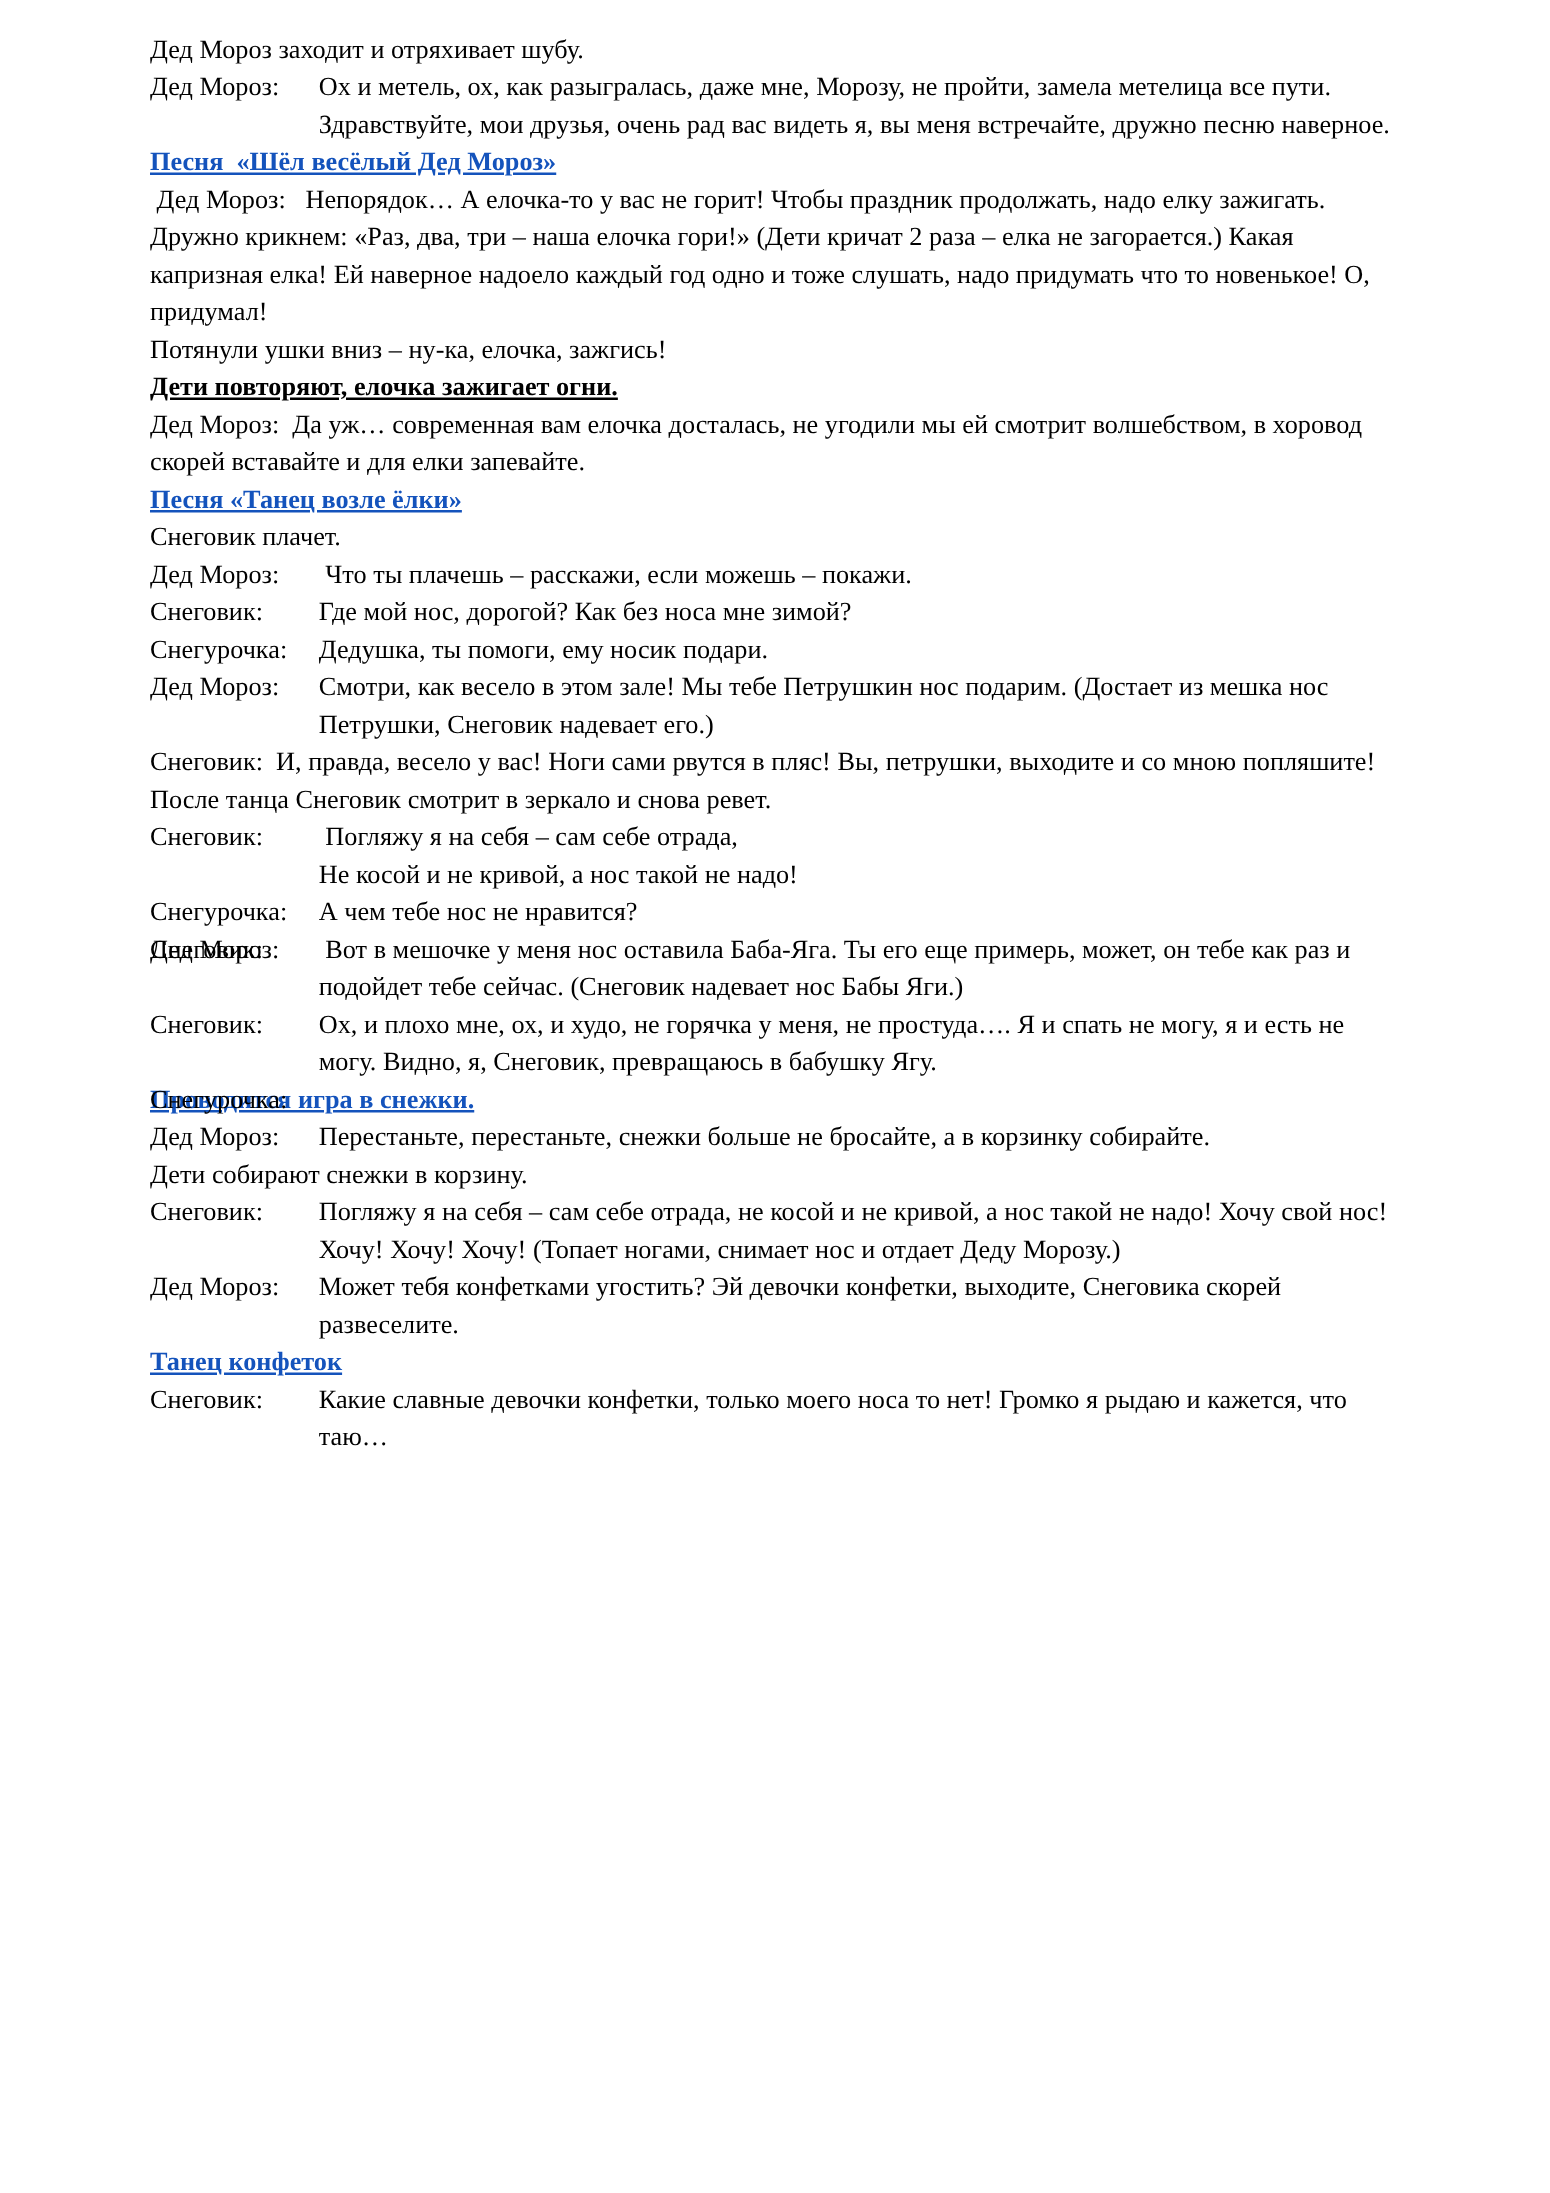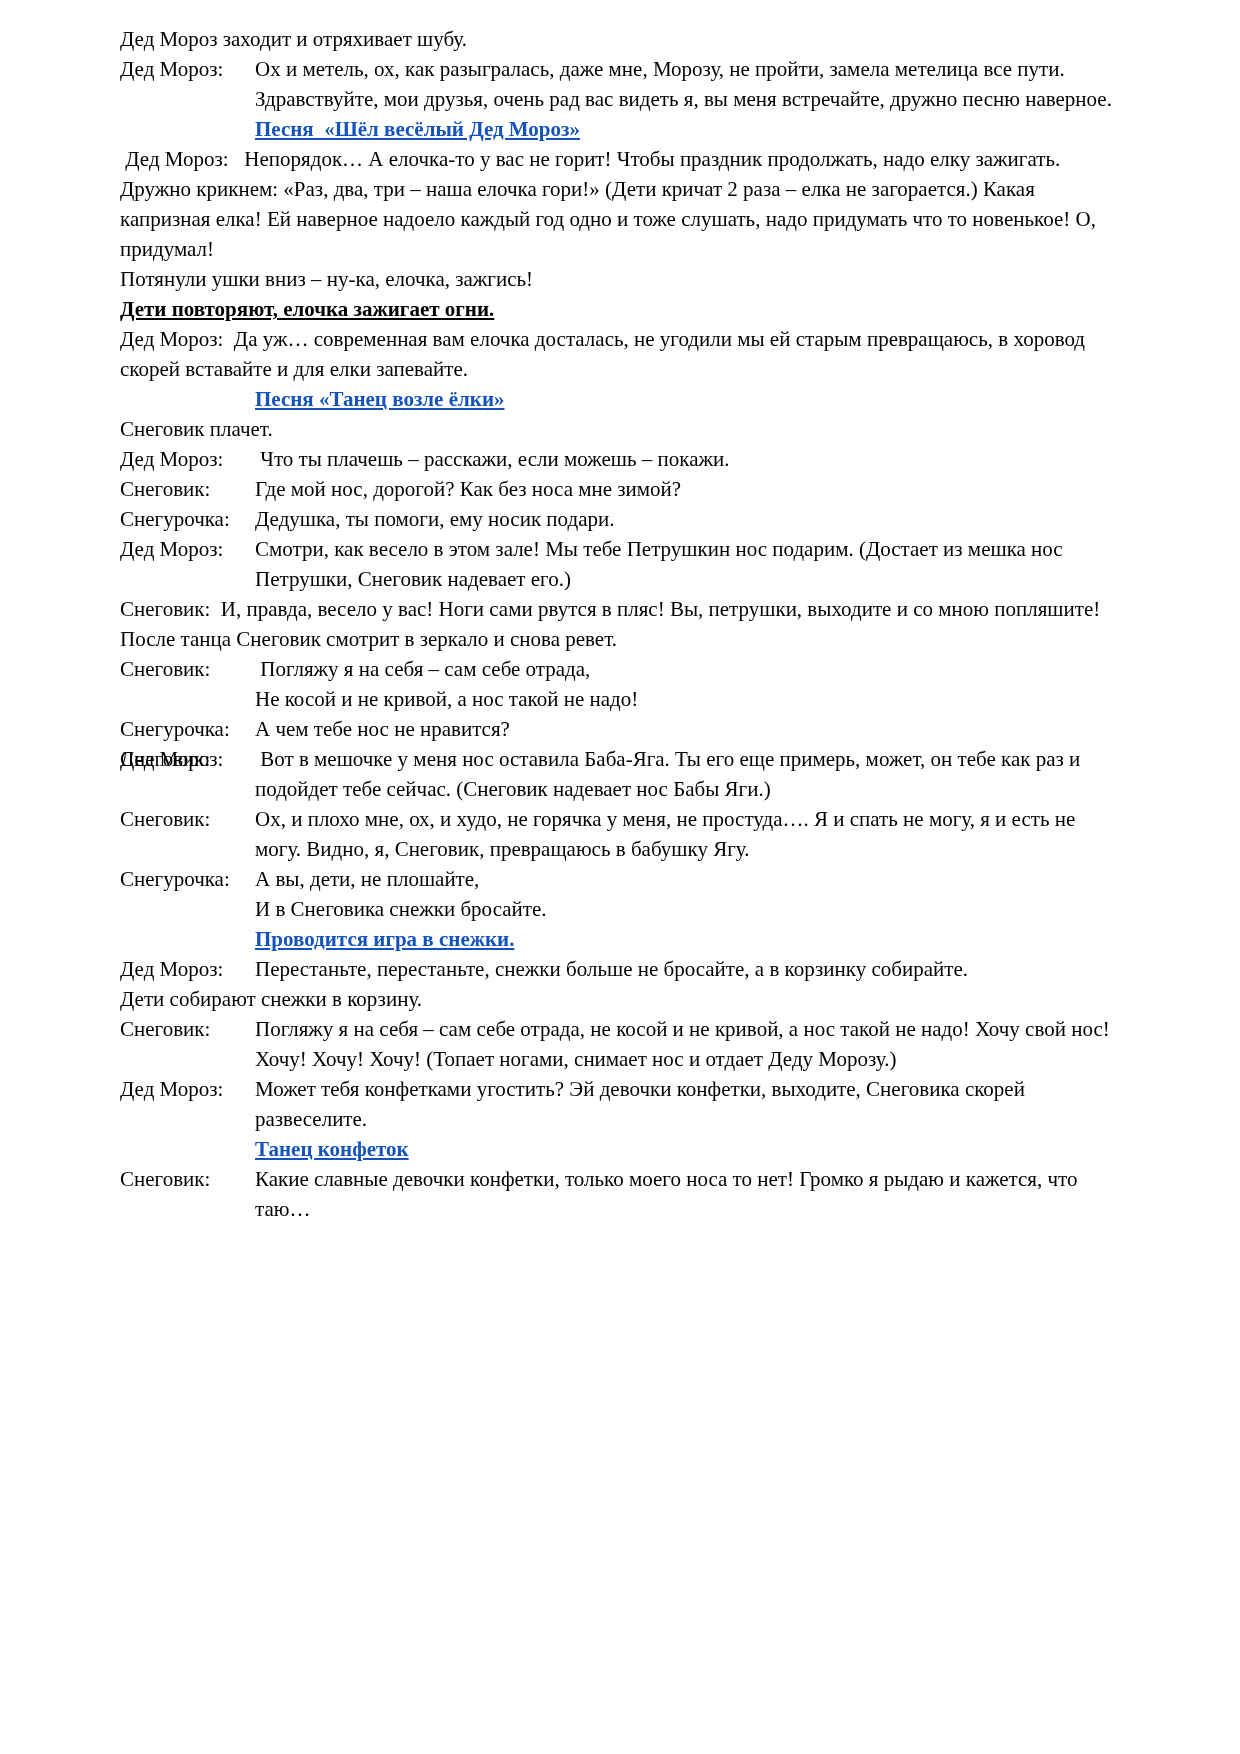--- a/index.html
+++ b/index.html
@@ -37,21 +37,20 @@
     left: 0;
     top: 0;
     white-space: pre;
   }
   
   .flow .speaker-inline {
     white-space: pre;
   }
   
   .heading {
-    margin-left: 135px;
   }
   .heading .link {
     color: var(--link-blue, #1155CC);
     font-weight: bold;
     text-decoration: underline;
     cursor: pointer;
     white-space: pre-wrap;
   }
   
   .bold-underline .line {
@@ -69,21 +68,21 @@
   <p class="para dialogue"><span class="speaker">Дед Мороз:</span><span class="line">Ох и метель, ох, как разыгралась, даже мне, Морозу, не пройти, замела метелица все пути. Здравствуйте, мои друзья, очень рад вас видеть я, вы меня встречайте, дружно песню наверное.</span></p>
 
   <p class="para heading"><span class="link">Песня  «Шёл весёлый Дед Мороз»</span></p>
 
   <p class="para flow"><span class="speaker-inline"> Дед Мороз:</span><span class="line">   Непорядок… А елочка-то у вас не горит! Чтобы праздник продолжать, надо елку зажигать. Дружно крикнем: «Раз, два, три – наша елочка гори!» (Дети кричат 2 раза – елка не загорается.) Какая капризная елка! Ей наверное надоело каждый год одно и тоже слушать, надо придумать что то новенькое! О, придумал!</span></p>
 
   <p class="para stage"><span class="line">Потянули ушки вниз – ну-ка, елочка, зажгись!</span></p>
 
   <p class="para bold-underline"><span class="line">Дети повторяют, елочка зажигает огни.</span></p>
 
-  <p class="para flow"><span class="speaker-inline">Дед Мороз:</span><span class="line">  Да уж… современная вам елочка досталась, не угодили мы ей старым превращаюсь, в хоровод скорей вставайте и для елки запевайте.</span></p>
+  <p class="para flow"><span class="speaker-inline">Дед Мороз:</span><span class="line">  Да уж… современная вам елочка досталась, не угодили мы ей смотрит волшебством, в хоровод скорей вставайте и для елки запевайте.</span></p>
 
   <p class="para heading"><span class="link">Песня «Танец возле ёлки»</span></p>
 
   <p class="para stage"><span class="line">Снеговик плачет.</span></p>
 
   <p class="para dialogue"><span class="speaker">Дед Мороз:</span><span class="line"> Что ты плачешь – расскажи, если можешь – покажи.</span></p>
 
   <p class="para dialogue"><span class="speaker">Снеговик:</span><span class="line">Где мой нос, дорогой? Как без носа мне зимой?</span></p>
 
   <p class="para dialogue"><span class="speaker">Снегурочка:</span><span class="line">Дедушка, ты помоги, ему носик подари.</span></p>
@@ -99,22 +98,21 @@
 Не косой и не кривой, а нос такой не надо!</span></p>
 
   <p class="para dialogue"><span class="speaker">Снегурочка:</span><span class="line">А чем тебе нос не нравится?</span></p>
 
   <p class="para dialogue"><span class="speaker">Снеговик:</span></p>
 
   <p class="para dialogue"><span class="speaker">Дед Мороз:</span><span class="line"> Вот в мешочке у меня нос оставила Баба-Яга. Ты его еще примерь, может, он тебе как раз и подойдет тебе сейчас. (Снеговик надевает нос Бабы Яги.)</span></p>
 
   <p class="para dialogue"><span class="speaker">Снеговик:</span><span class="line">Ох, и плохо мне, ох, и худо, не горячка у меня, не простуда…. Я и спать не могу, я и есть не могу. Видно, я, Снеговик, превращаюсь в бабушку Ягу.</span></p>
 
-  <p class="para dialogue"><span class="speaker">Снегурочка:</span><span class="line">А вы, дети, не плошайте,
-И в Снеговика снежки бросайте.</span></p>
+  <p class="para dialogue"><span class="speaker">Снегурочка:</span></p>
 
   <p class="para heading"><span class="link">Проводится игра в снежки.</span></p>
 
   <p class="para dialogue"><span class="speaker">Дед Мороз:</span><span class="line">Перестаньте, перестаньте, снежки больше не бросайте, а в корзинку собирайте.</span></p>
 
   <p class="para stage"><span class="line">Дети собирают снежки в корзину.</span></p>
 
   <p class="para dialogue"><span class="speaker">Снеговик:</span><span class="line">Погляжу я на себя – сам себе отрада, не косой и не кривой, а нос такой не надо! Хочу свой нос! Хочу! Хочу! Хочу! (Топает ногами, снимает нос и отдает Деду Морозу.)</span></p>
 
   <p class="para dialogue"><span class="speaker">Дед Мороз:</span><span class="line">Может тебя конфетками угостить? Эй девочки конфетки, выходите, Снеговика скорей развеселите.</span></p>

